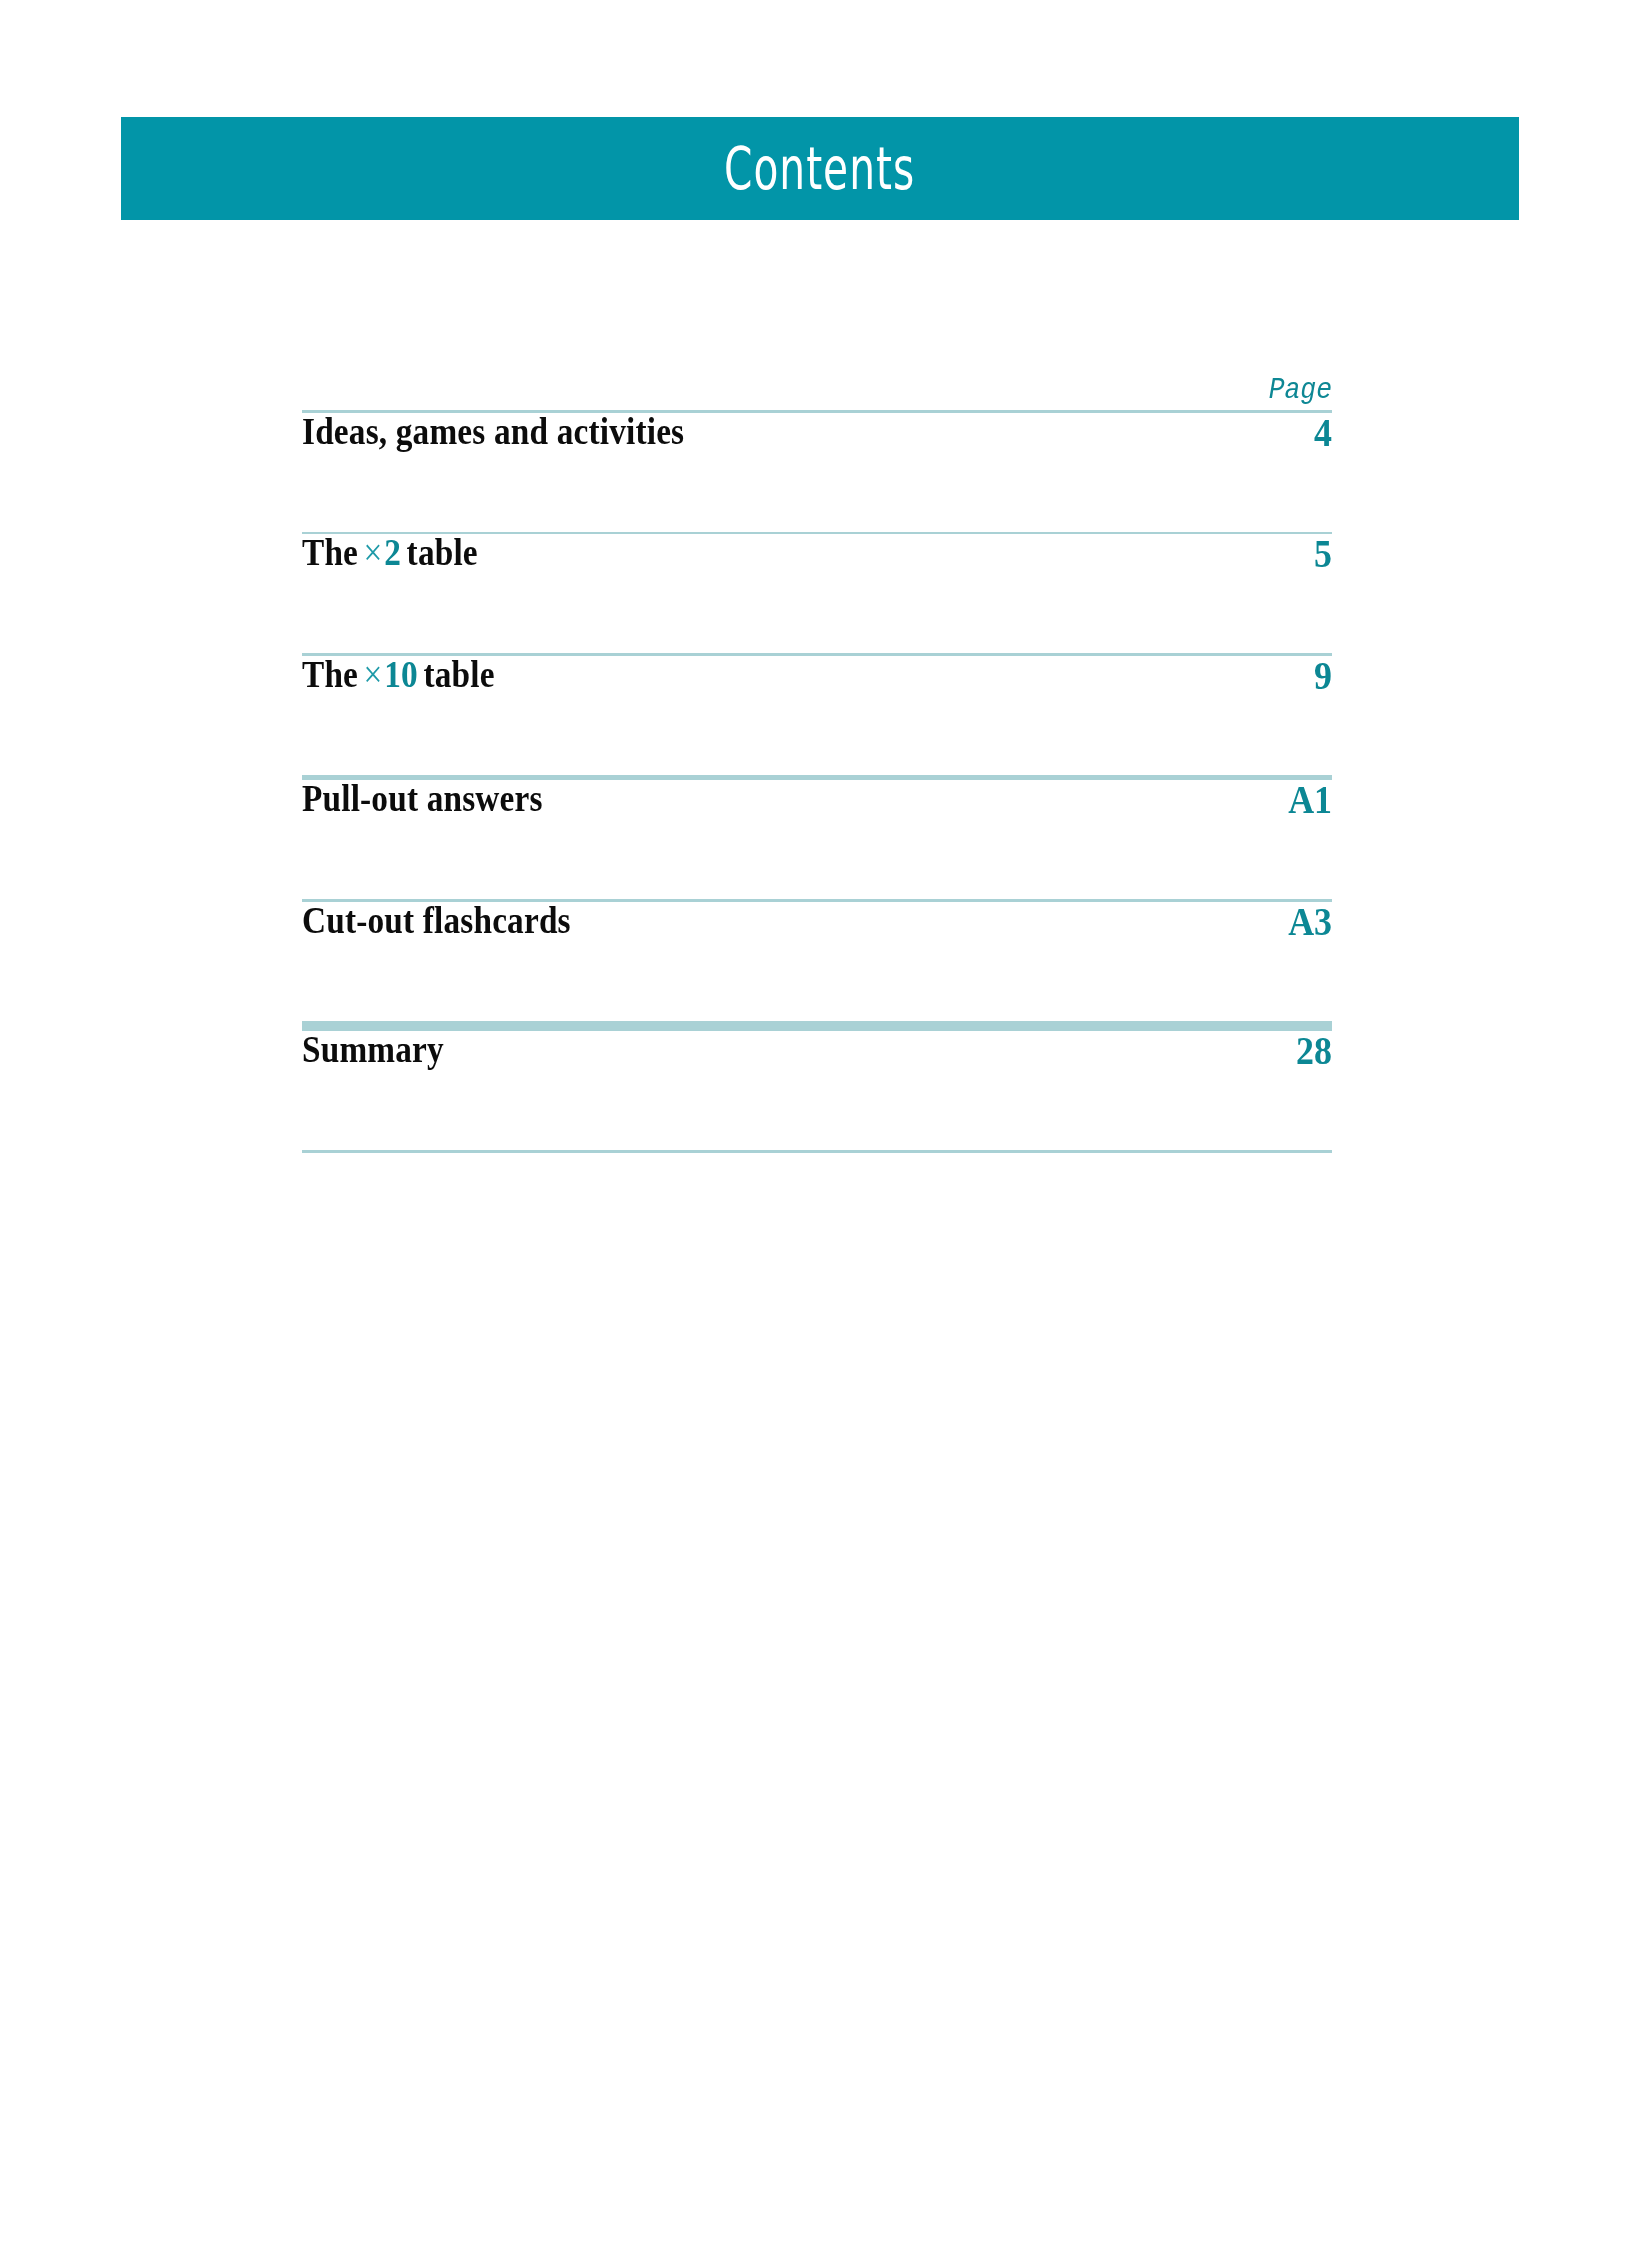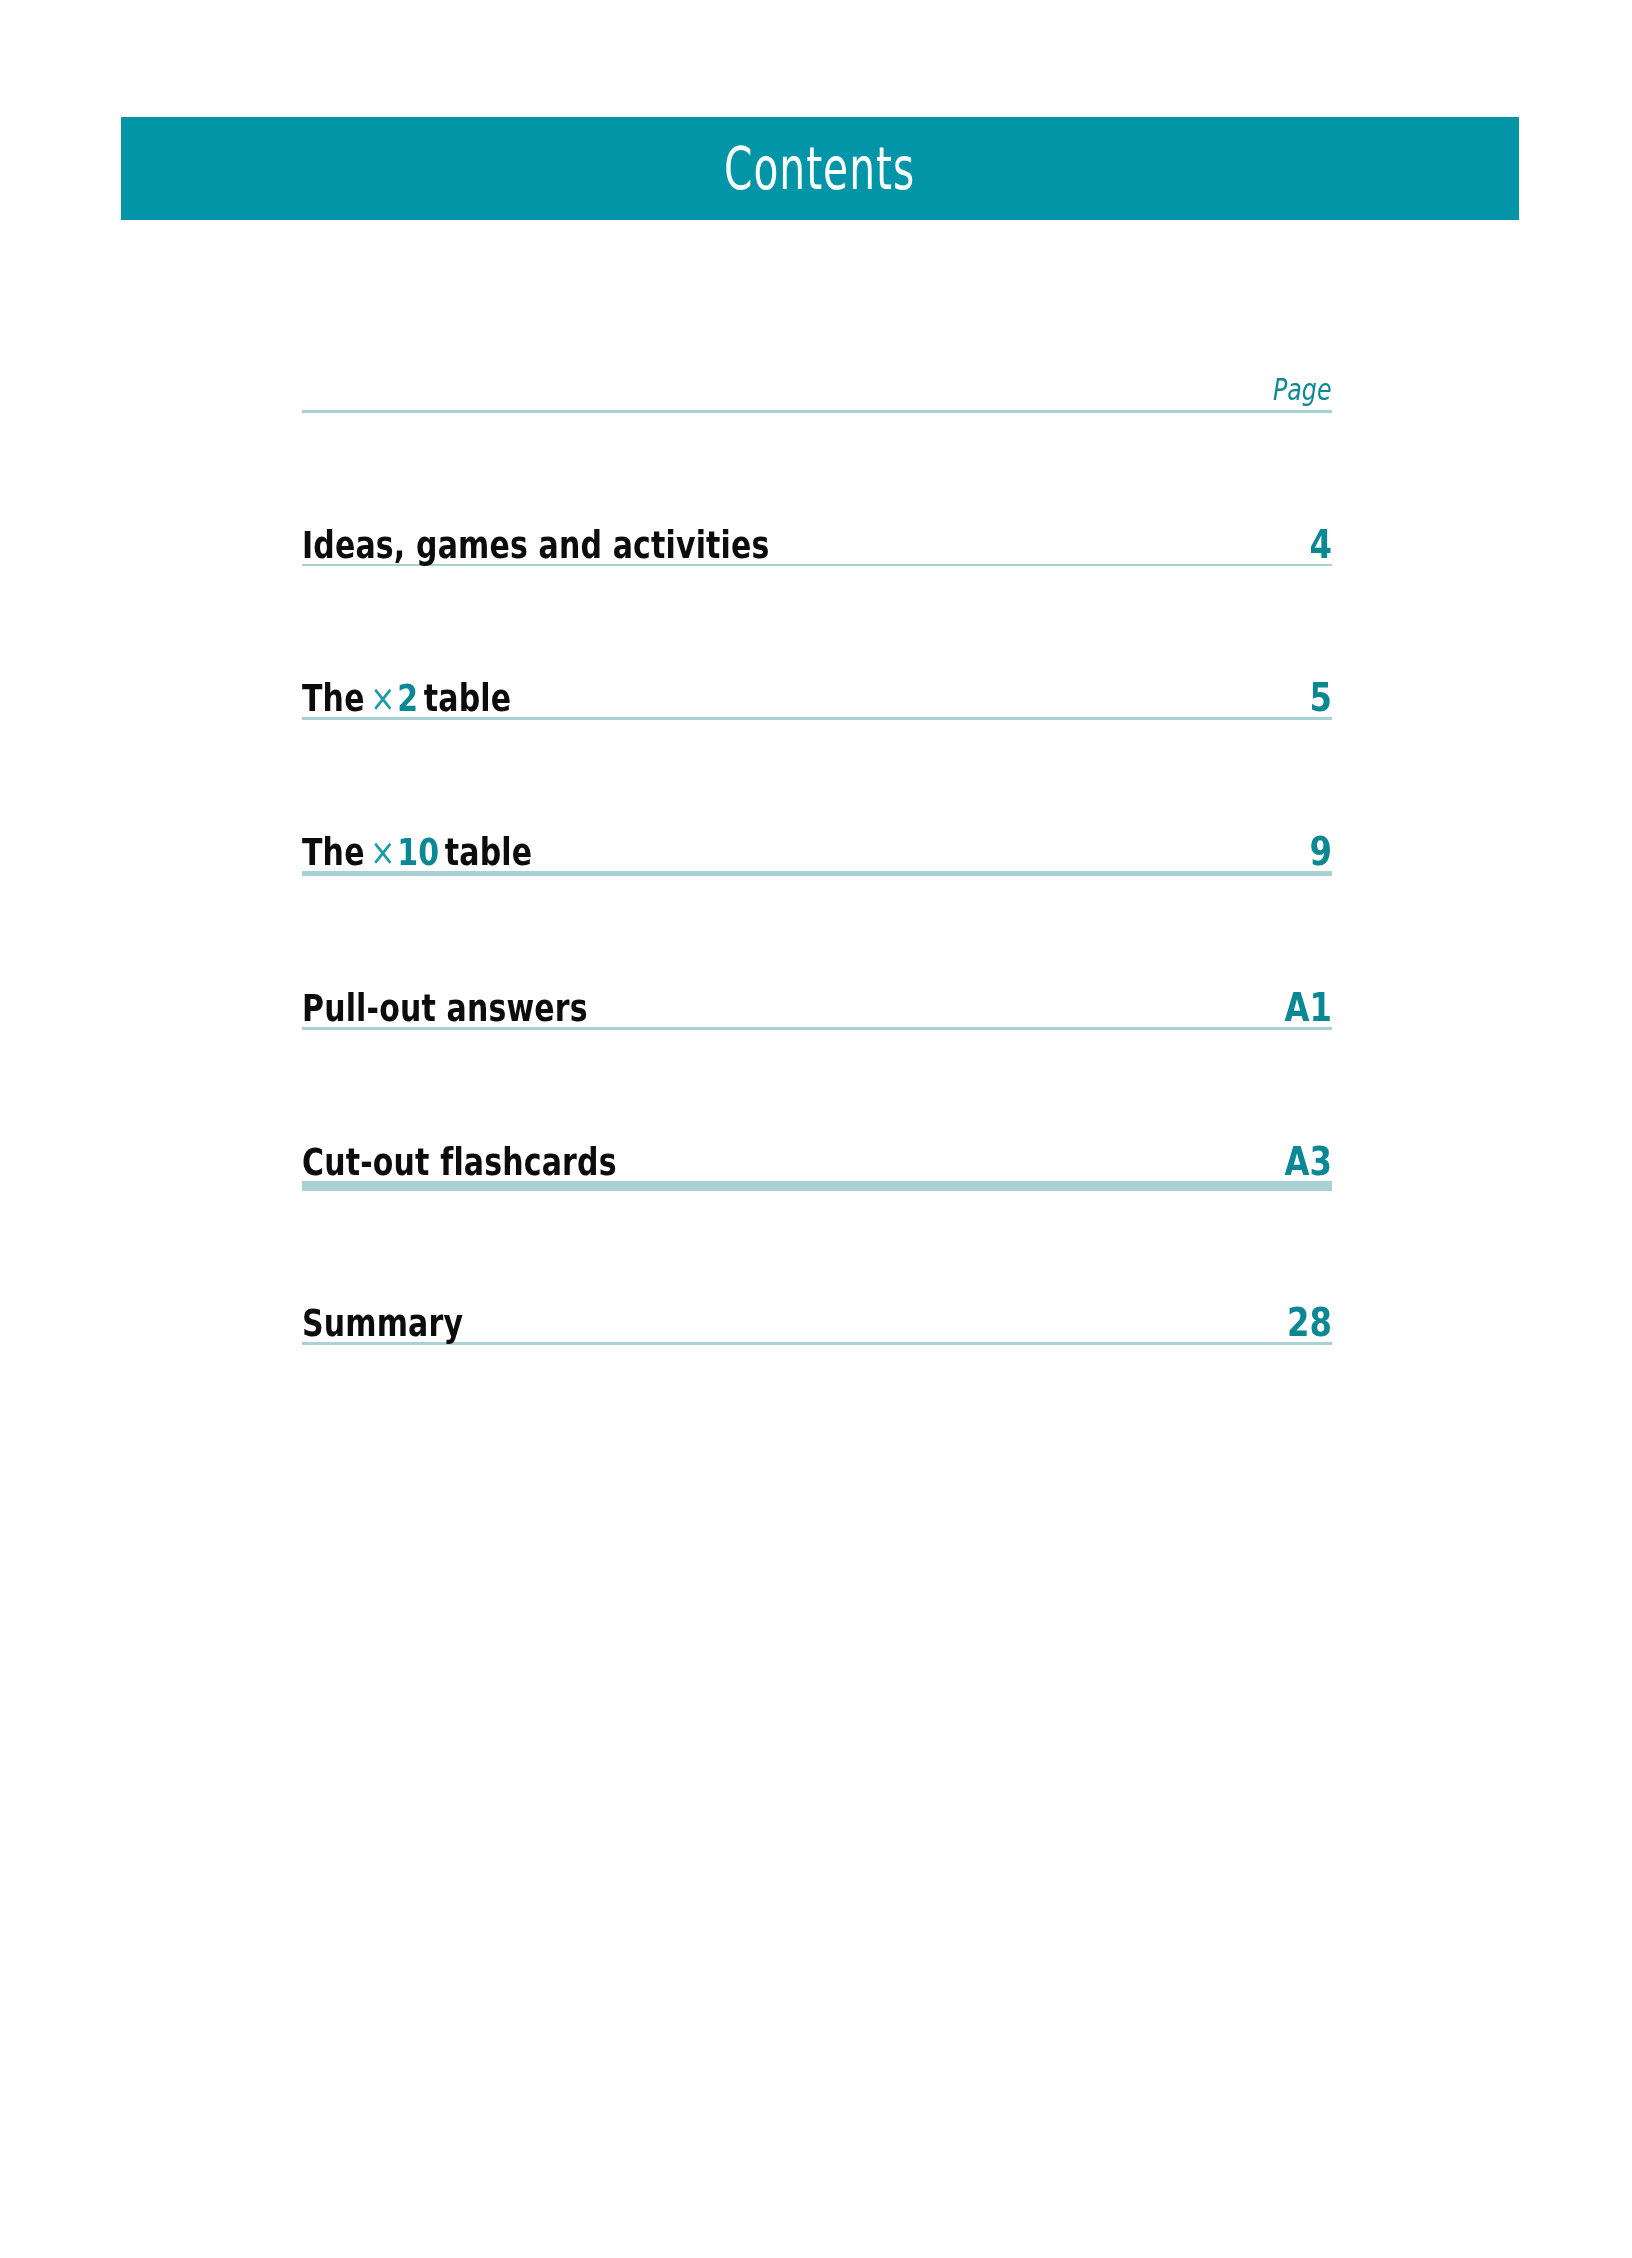--- a/index.html
+++ b/index.html
@@ -57,44 +57,46 @@
     width: 1030px;
   }
 
   .toc-head {
     display: flex;
     justify-content: flex-end;
     align-items: flex-end;
     height: 69px;
     padding-bottom: 5.3px;
     box-sizing: border-box;
+    font-family: Liberation Mono, monospace;
   }
   .toc-head-page {
     color: #0d8794;
     font-style: italic;
     font-size: 30px;
     font-weight: 400;
     line-height: 1;
     transform: scaleX(0.88);
     transform-origin: right bottom;
     white-space: nowrap;
   }
 
   .divider {
     height: 2.6px;
     background: #a9d1d5;
     width: 100%;
   }
 
   .toc-row {
     display: flex;
-    align-items: flex-end;
+    align-items: flex-start;
     justify-content: space-between;
-    height: 151px;
+    height: 119px;
     box-sizing: border-box;
+    font-family: Liberation Serif, serif;
   }
 
   .toc-title {
     color: #0c0c0c;
     font-size: 37px;
     font-weight: 700;
     line-height: 1;
     white-space: nowrap;
     letter-spacing: 0.2px;
     transform: scaleX(0.9);

